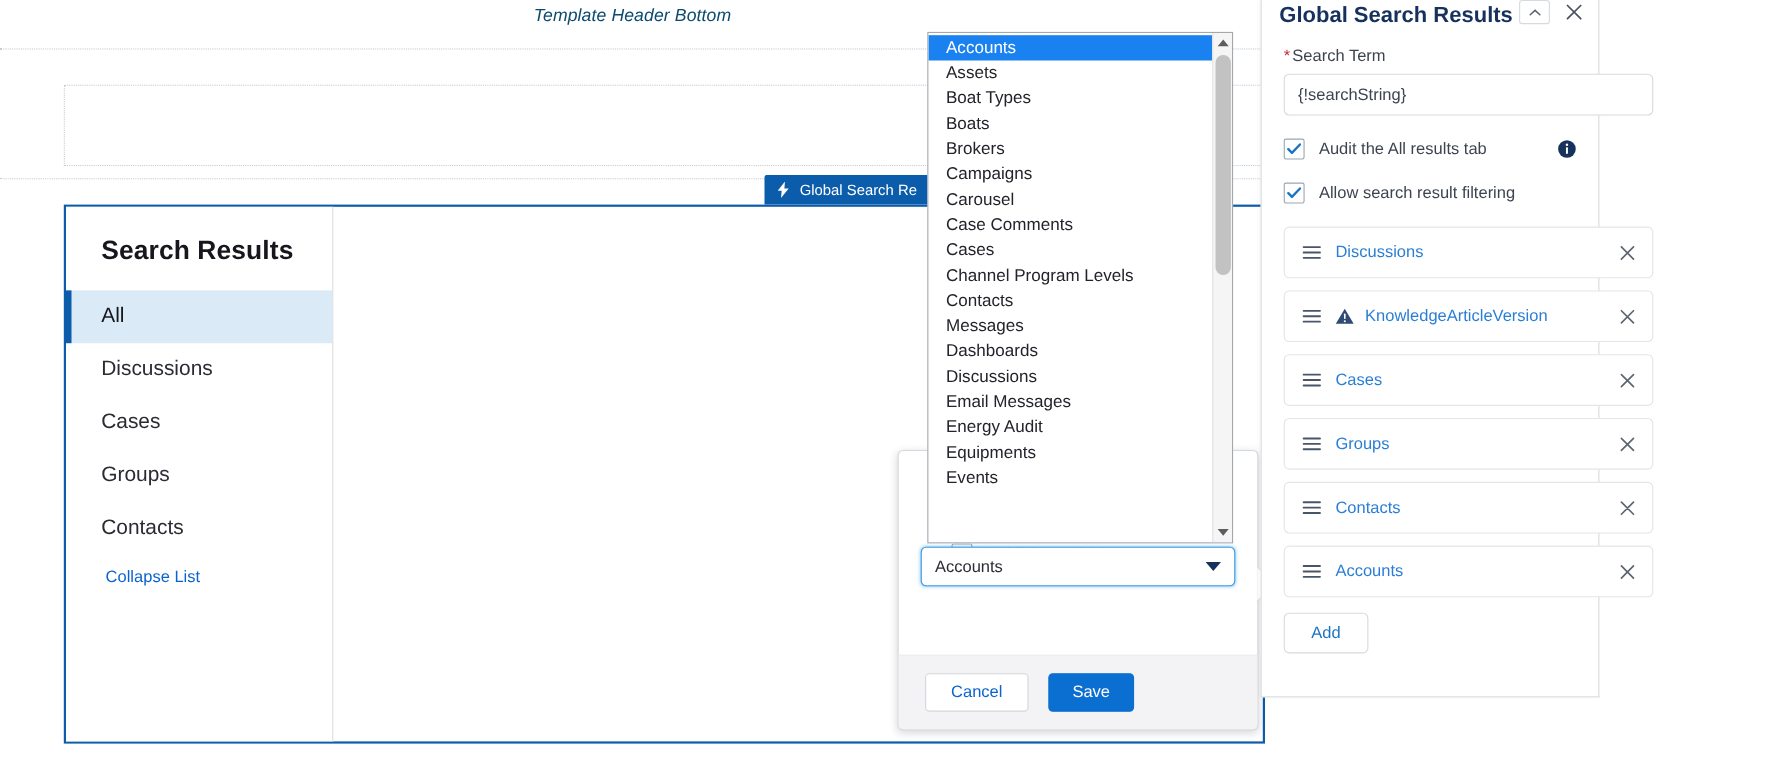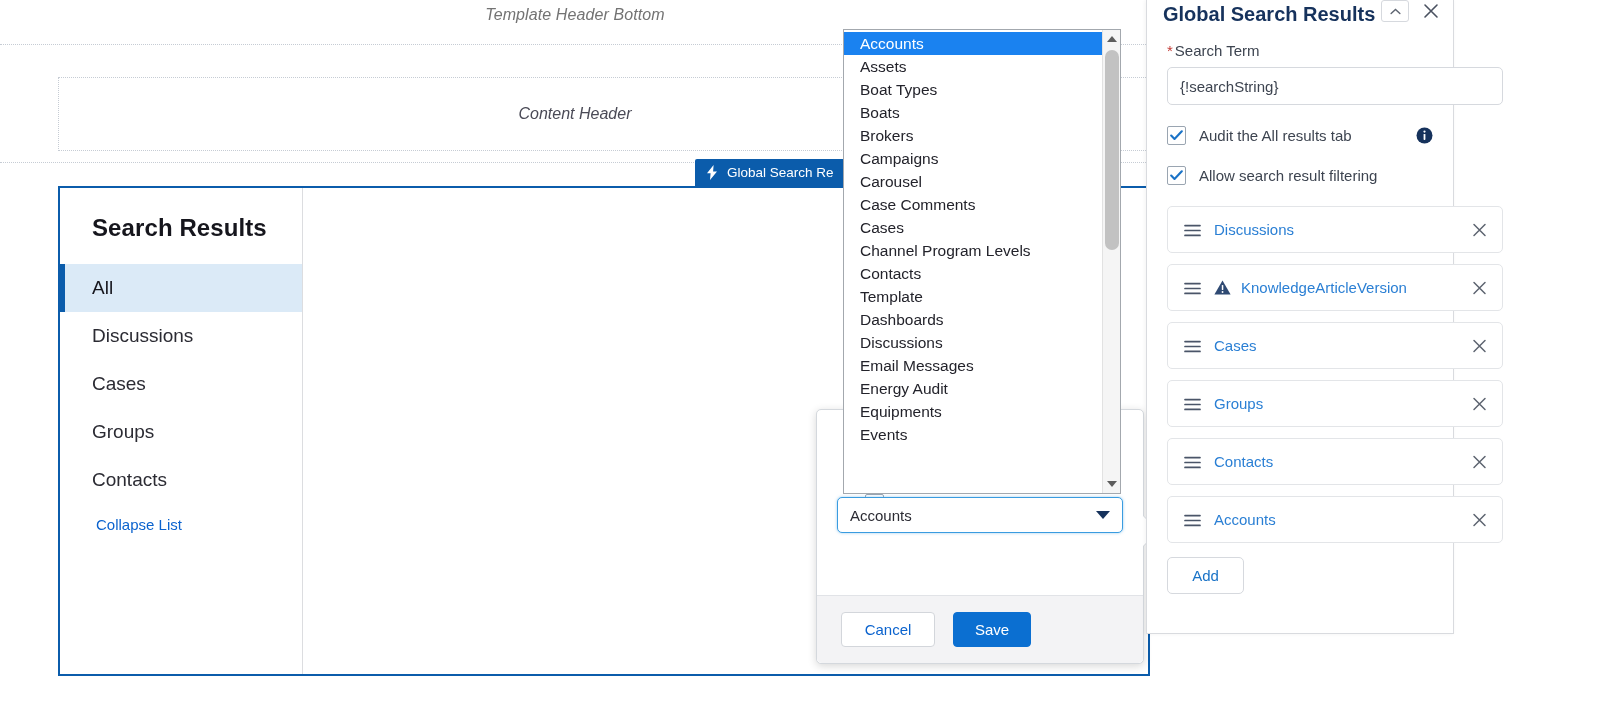--- a/index.html
+++ b/index.html
@@ -12,21 +12,21 @@
   #root { position: relative; width: 1623px; height: 702px; }
 
   
   .canvas {
     position: absolute; left: 0; top: 0; width: 1150px; height: 702px;
     background: #ffffff;
   }
   .tpl-header-bottom {
     position: absolute; left: 0; top: 6px; width: 1150px;
     text-align: center;
-    font-style: italic; font-size: 16px; color: #737373;
+    font-style: italic; font-size: 16px; color: #0c4a6e;
     letter-spacing: .1px;
   }
   .rule-dotted-top {
     position: absolute; left: 0; top: 44px; width: 1150px;
     border-top: 1px dotted #c6ccd4;
   }
   .content-header-box {
     position: absolute; left: 58px; top: 77px; width: 1092px; height: 74px;
     border: 1px dotted #c6ccd4;
     background: #fff;
@@ -281,21 +281,20 @@
 
 <div id="root">
 
   <div class="canvas">
 
     <div class="tpl-header-bottom">Template Header Bottom</div>
 
     <div class="rule-dotted-top"></div>
 
     <div class="content-header-box"></div>
-    <div class="content-header-label">Content Header</div>
 
     <div class="rule-dotted-bottom"></div>
 
     <div class="comp-tab">
       <span class="bolt">
         <svg viewBox="0 0 11 15" width="11" height="15" aria-hidden="true">
           <path d="M6.6 0 0 8.3h3.6L3 15l7-8.6H6.1L6.6 0z" fill="#ffffff"></path>
         </svg>
       </span>
       <span>Global Search Re</span>
@@ -359,21 +358,21 @@
       <div class="opt"><span>Assets</span></div>
       <div class="opt"><span>Boat Types</span></div>
       <div class="opt"><span>Boats</span></div>
       <div class="opt"><span>Brokers</span></div>
       <div class="opt"><span>Campaigns</span></div>
       <div class="opt"><span>Carousel</span></div>
       <div class="opt"><span>Case Comments</span></div>
       <div class="opt"><span>Cases</span></div>
       <div class="opt"><span>Channel Program Levels</span></div>
       <div class="opt"><span>Contacts</span></div>
-      <div class="opt"><span>Template</span></div>
+      <div class="opt"><span>Messages</span></div>
       <div class="opt"><span>Dashboards</span></div>
       <div class="opt"><span>Discussions</span></div>
       <div class="opt"><span>Email Messages</span></div>
       <div class="opt"><span>Energy Audit</span></div>
       <div class="opt"><span>Equipments</span></div>
       <div class="opt"><span>Events</span></div>
     </div>
 
     <div class="scrollbar">
       <div class="sb-btn up">

